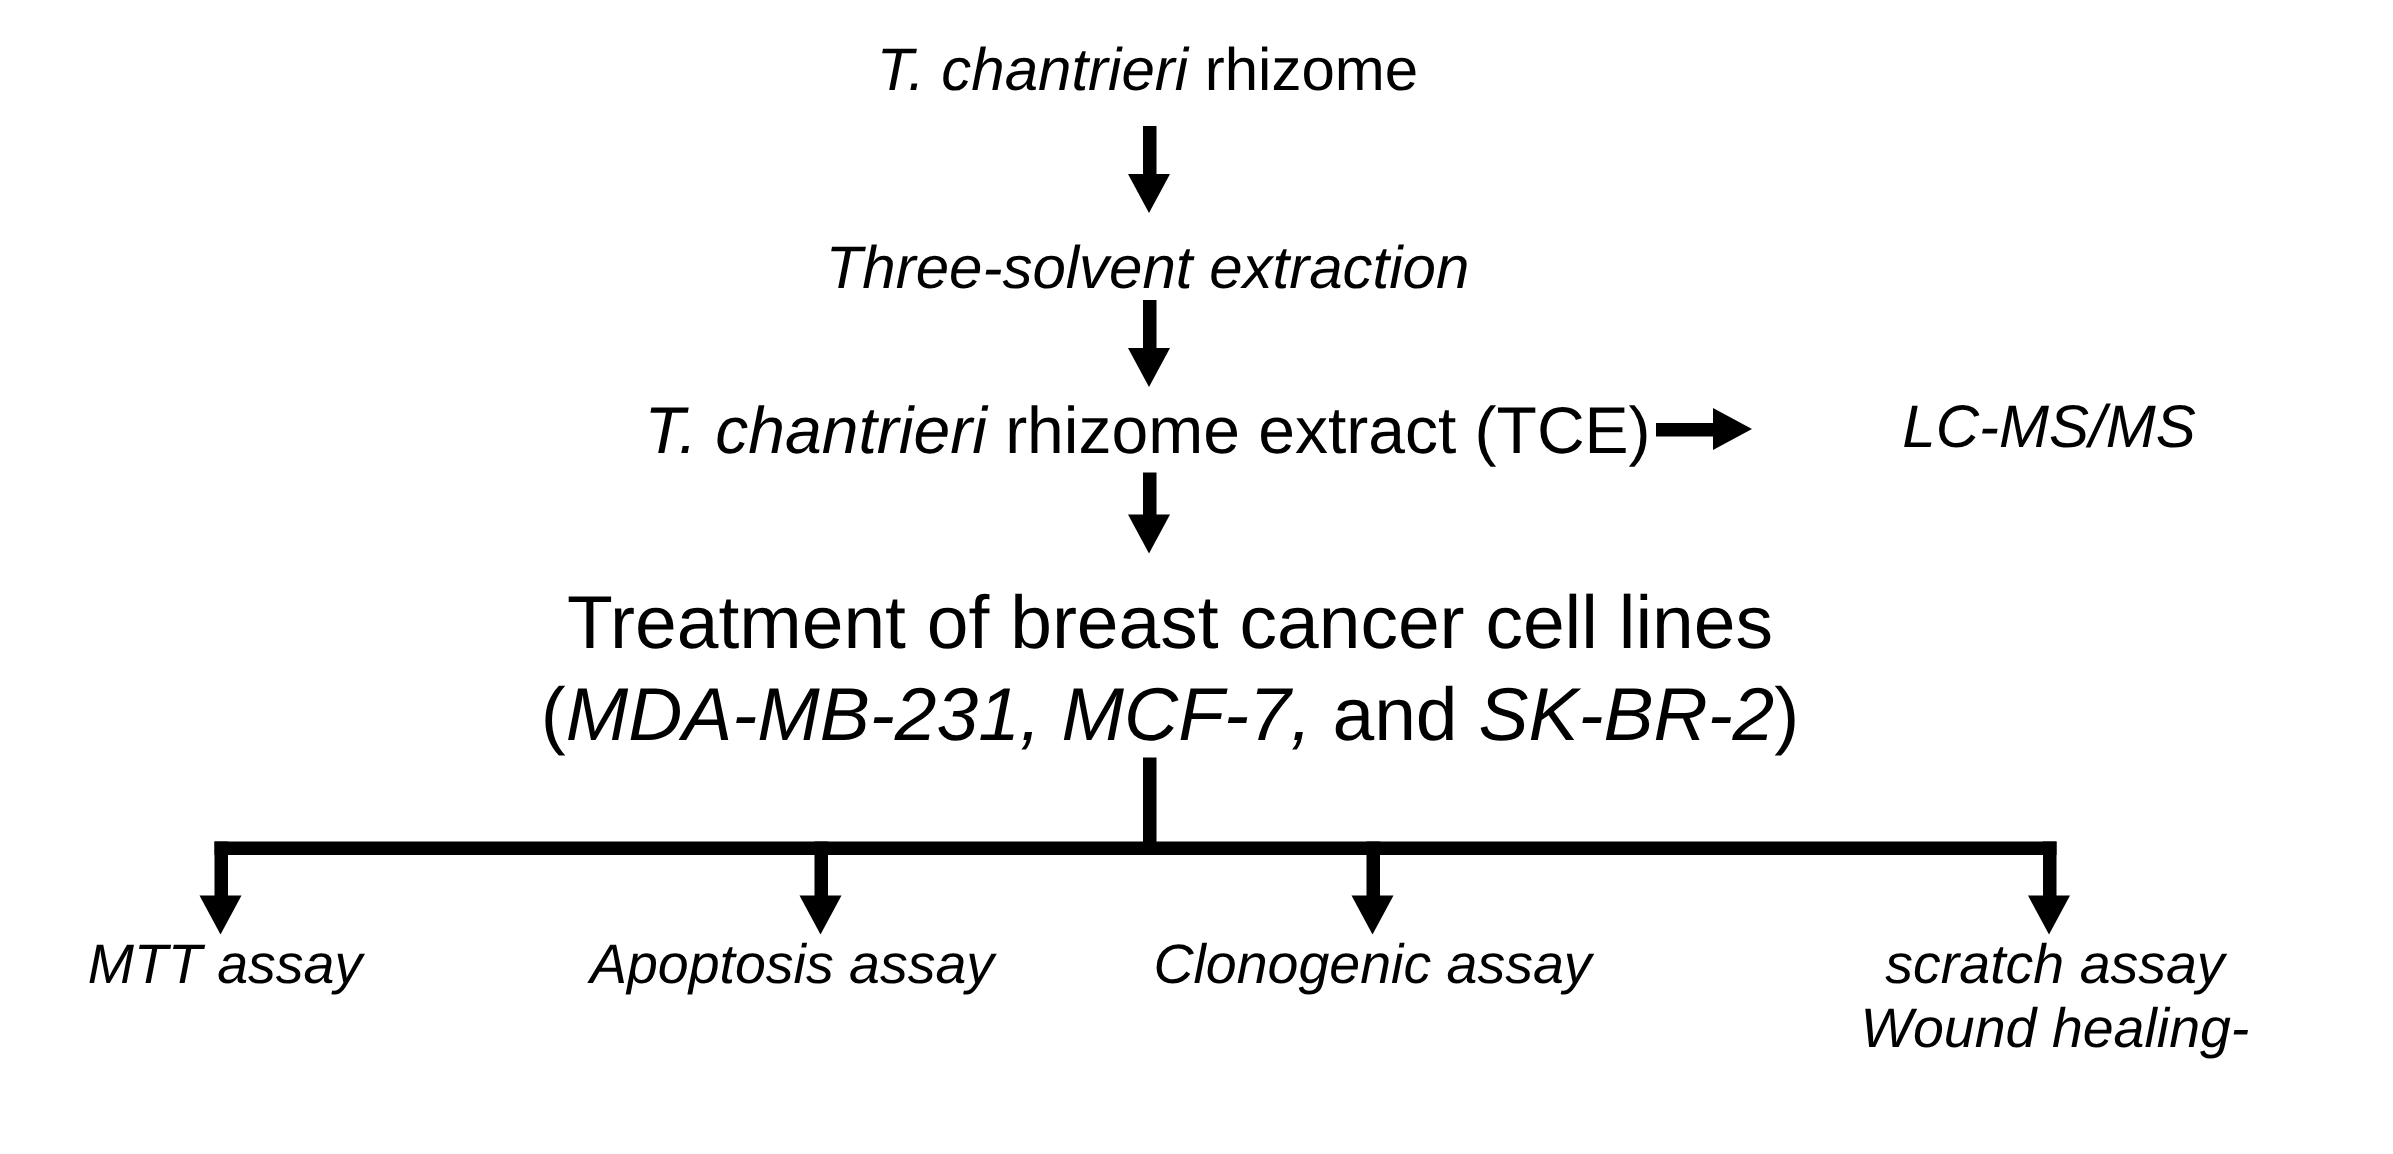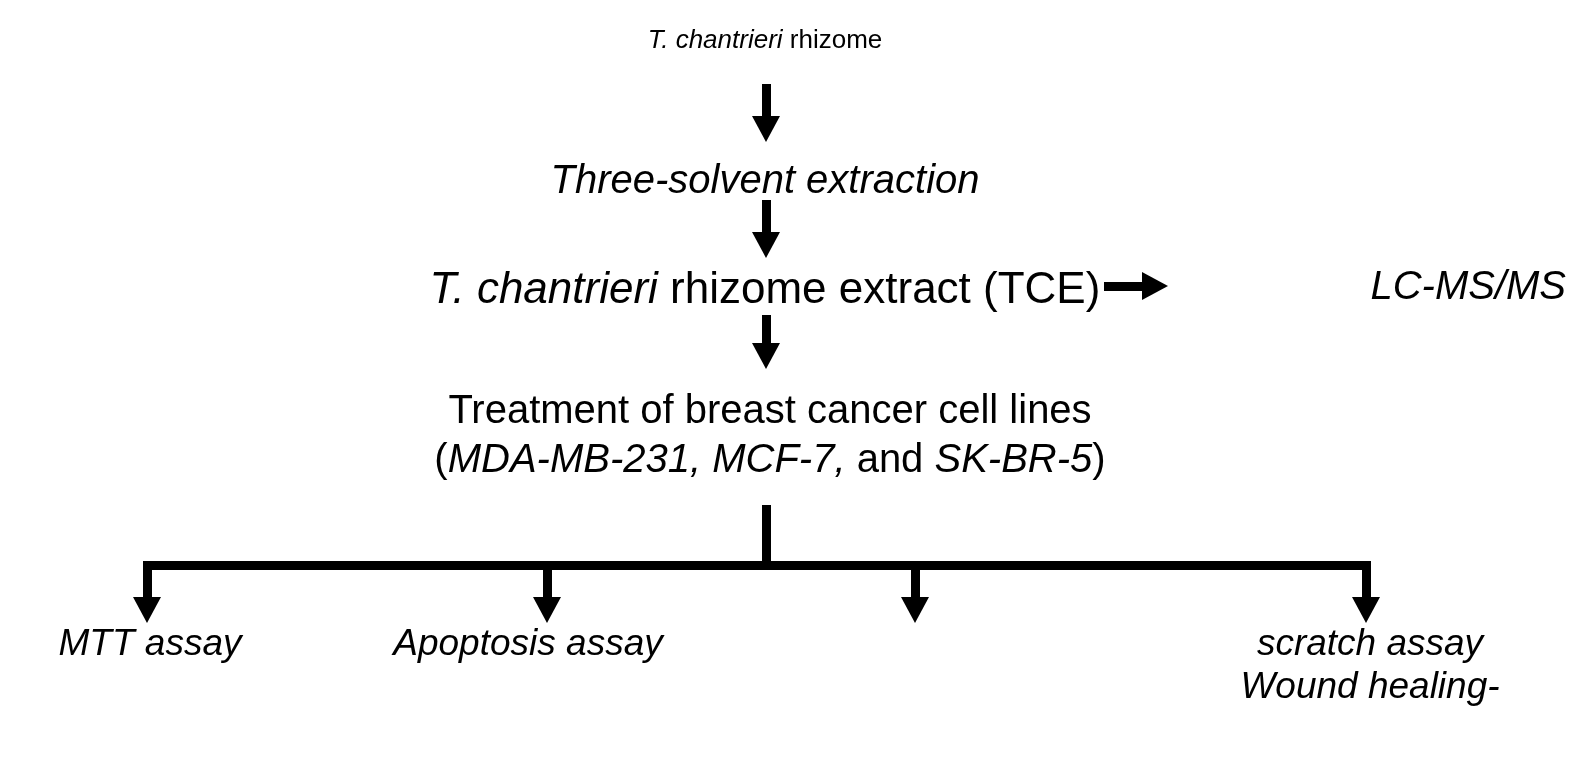--- a/index.html
+++ b/index.html
@@ -24,37 +24,37 @@
     color: #000;
     line-height: 1.16;
     white-space: nowrap;
   }
   .node .it { font-style: italic; }
   .node .rm { font-style: normal; }
 
   
   #node-rhizome {
     left: 0; top: 24px; width: 1530px;
-    font-size: 26px;
+    font-size: 40px;
   }
   #node-extraction {
     left: 0; top: 156px; width: 1530px;
     font-size: 40px;
   }
   #node-tce {
     left: 0; top: 262px; width: 1530px;
     font-size: 44px;
   }
   #node-lcmsms {
     left: 1166px; top: 262px; width: 400px;
-    font-size: 40px; text-align: right;
+    font-size: 40px; text-align: center;
   }
   #node-treatment {
-    left: 220px; top: 385px; width: 1100px;
-    font-size: 40px;
+    left: 230px; top: 385px; width: 1100px;
+    font-size: 50px;
     white-space: normal;
     line-height: 1.22;
   }
 
   
   .assay {
     position: absolute;
     font-size: 37px;
     font-style: italic;
     text-align: center;
@@ -146,38 +146,39 @@
 
   <div class="node" id="node-lcmsms">
     <span class="it">LC-MS/MS</span>
   </div>
 
   <div class="vline" id="arrow3-shaft"></div>
   <div class="arrowhead-down" id="arrow3-head"></div>
 
   <div class="node" id="node-treatment">
     <div>Treatment of breast cancer cell lines</div>
-    <div><span class="rm">(</span><span class="it">MDA-MB-231,</span><span class="it"> MCF-7,</span><span class="rm"> and </span><span class="it">SK-BR-5</span><span class="rm">)</span></div>
+    <div><span class="rm">(</span><span class="it">MDA-MB-231,</span><span class="it"> MCF-7,</span><span class="rm"> and </span><span class="it">SK-BR-2</span><span class="rm">)</span></div>
   </div>
 
   <div class="vline" id="trunk"></div>
   <div class="hline" id="bar"></div>
 
   <div class="branch-shaft" id="b1-shaft"></div>
   <div class="arrowhead-down branch-head" id="b1-head"></div>
 
   <div class="branch-shaft" id="b2-shaft"></div>
   <div class="arrowhead-down branch-head" id="b2-head"></div>
 
   <div class="branch-shaft" id="b3-shaft"></div>
   <div class="arrowhead-down branch-head" id="b3-head"></div>
 
   <div class="branch-shaft" id="b4-shaft"></div>
   <div class="arrowhead-down branch-head" id="b4-head"></div>
 
   <div class="assay" id="assay-mtt">MTT assay</div>
   <div class="assay" id="assay-apoptosis">Apoptosis assay</div>
+  <div class="assay" id="assay-clonogenic">Clonogenic assay</div>
   <div class="assay" id="assay-wound">
     <div>scratch assay</div>
     <div>Wound healing-</div>
   </div>
 
 </div>
 
 </body></html>

